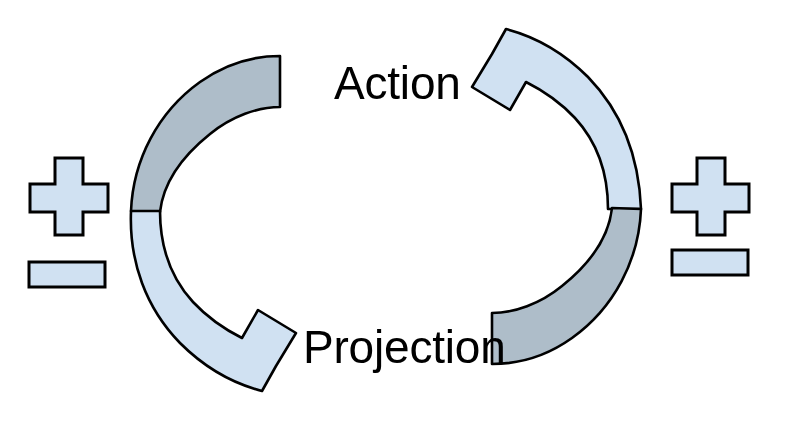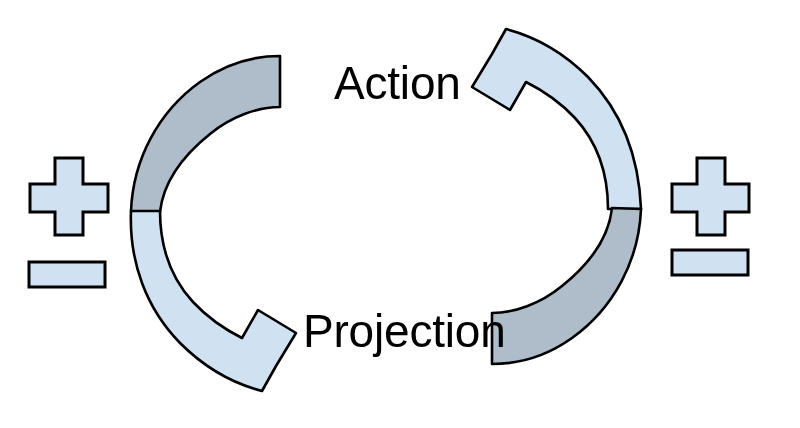--- a/index.html
+++ b/index.html
@@ -36,21 +36,21 @@
     line-height: 1;
     white-space: nowrap;
     letter-spacing: -0.2px;
   }
   #label-action {
     left: 334px;
     top: 60px;
   }
   #label-projection {
     left: 303px;
-    top: 308px;
+    top: 324px;
   }
 </style>
 </head>
 <body>
 
 <div id="diagram-root" style="background: rgb(255, 255, 255);">
 
   <svg id="diagram-svg" viewBox="0 0 800 428" xmlns="http://www.w3.org/2000/svg">
 
     <g>

